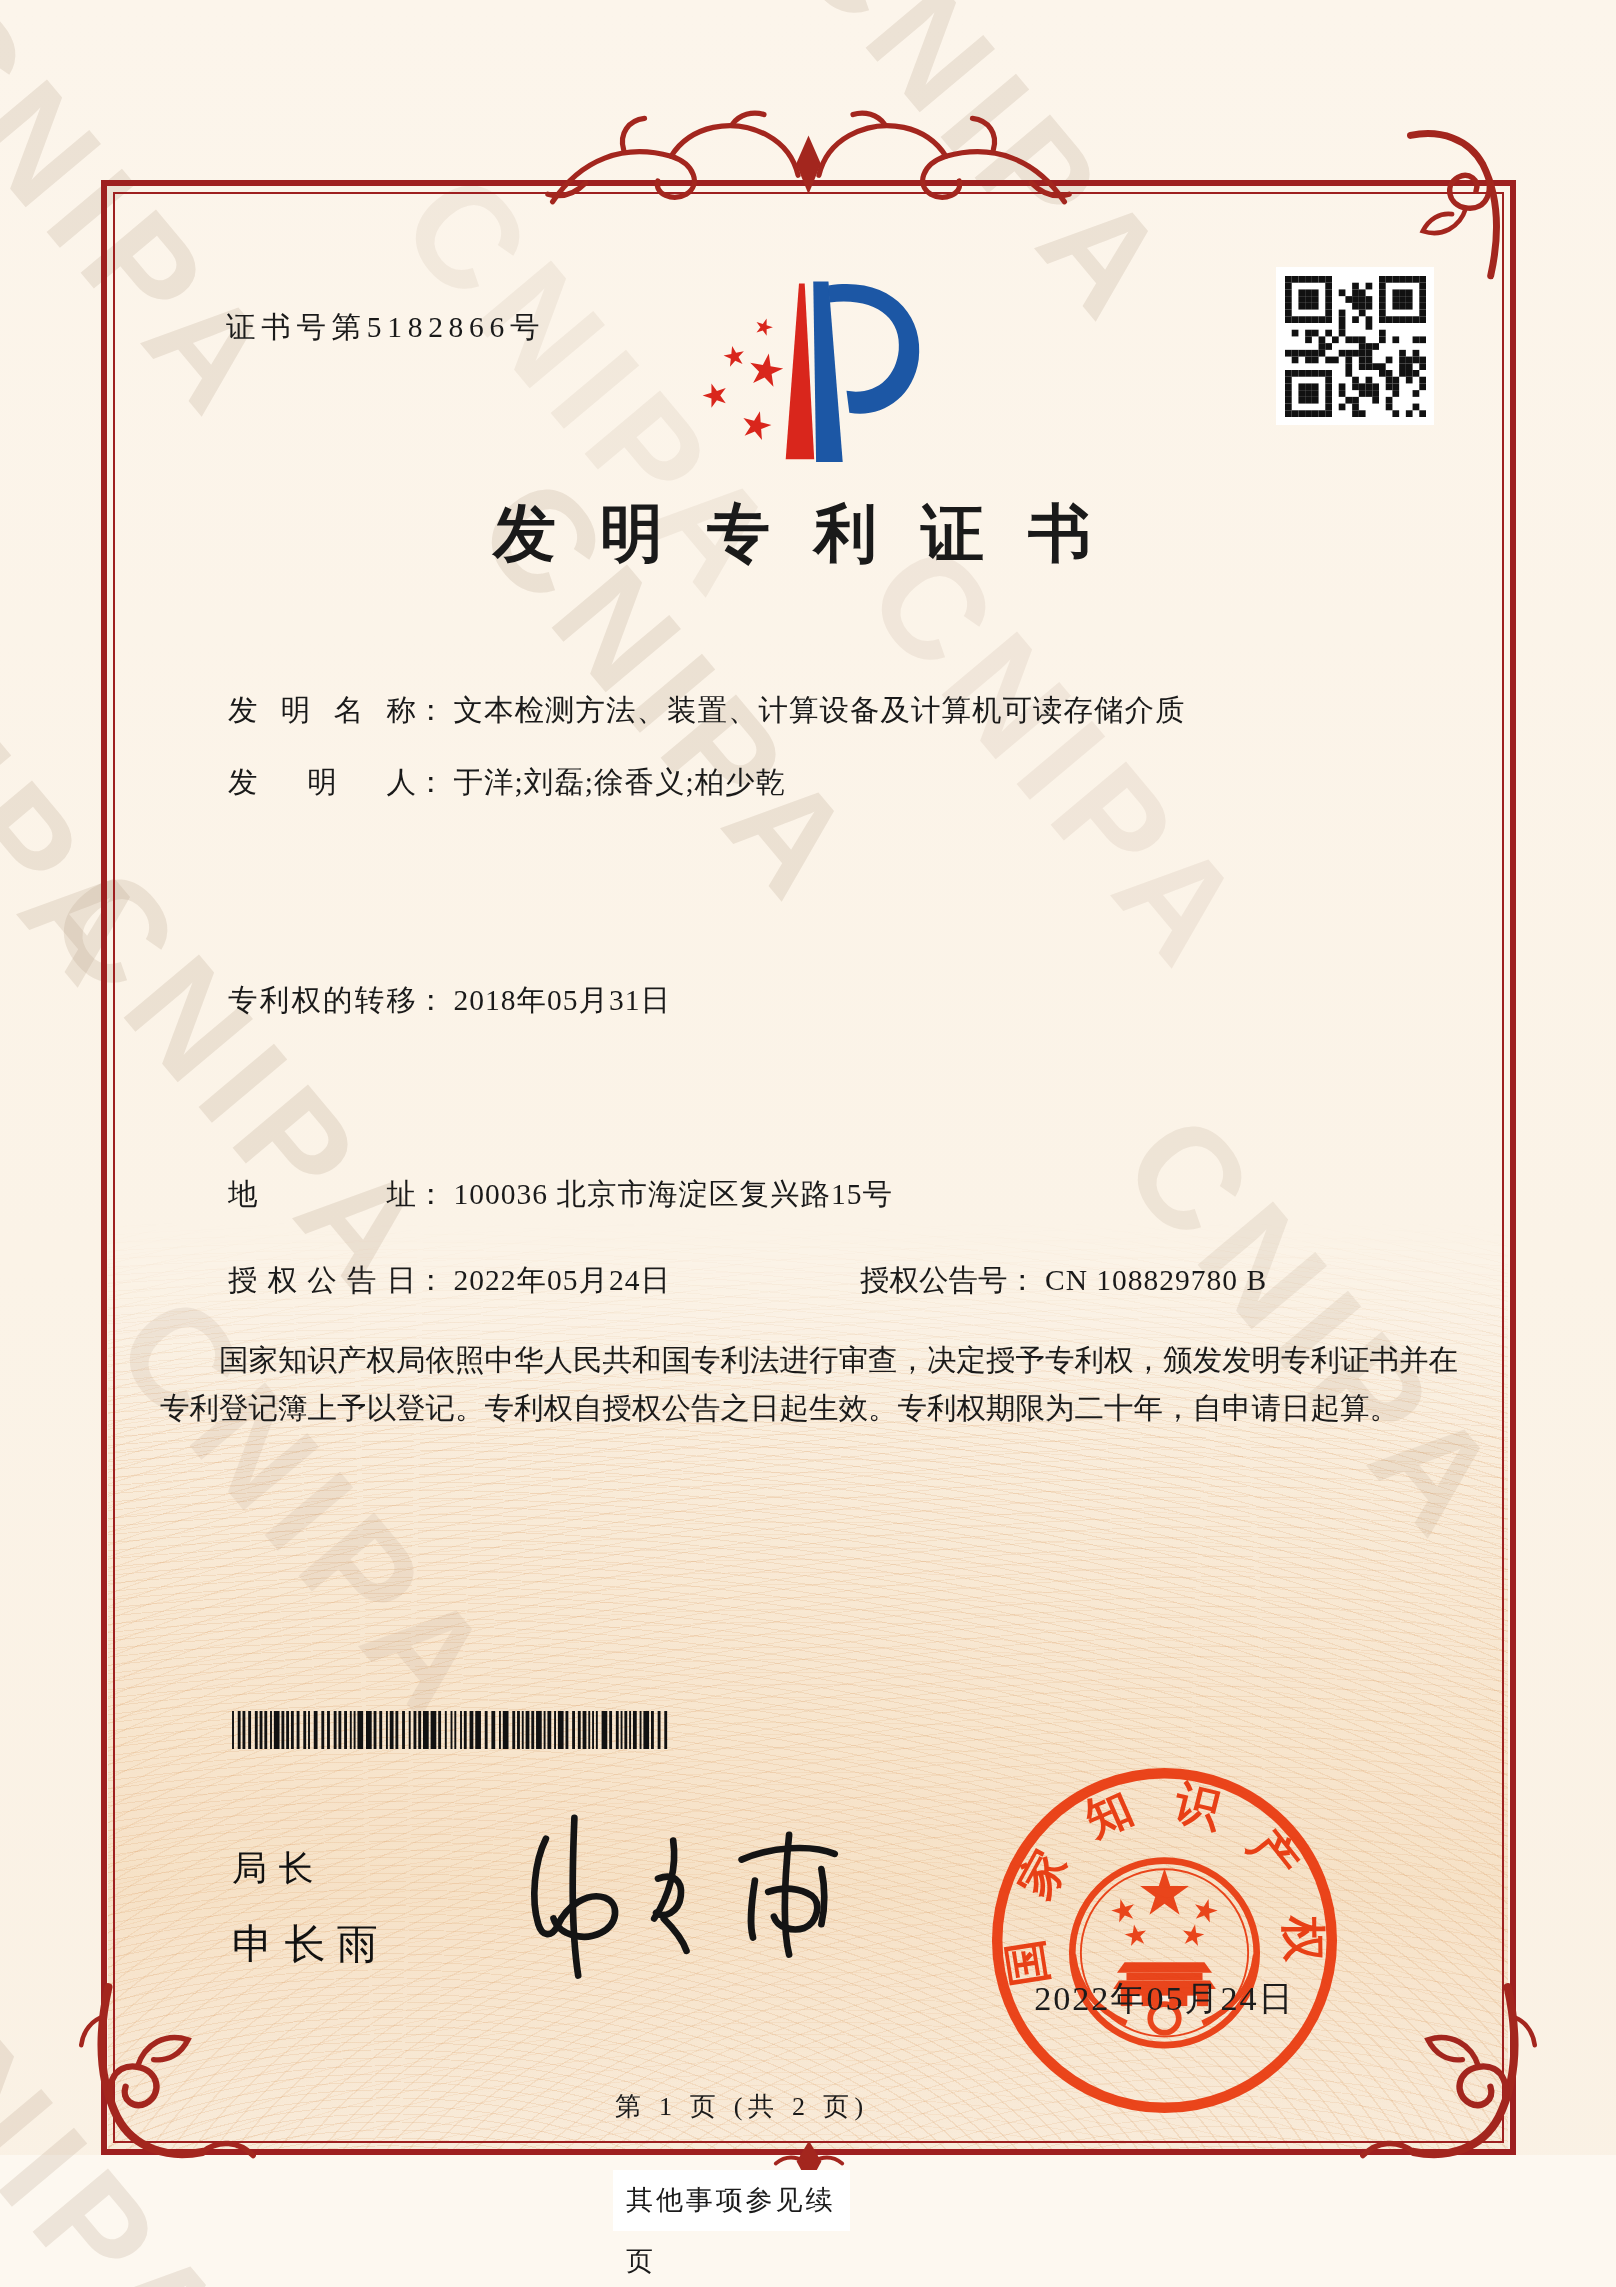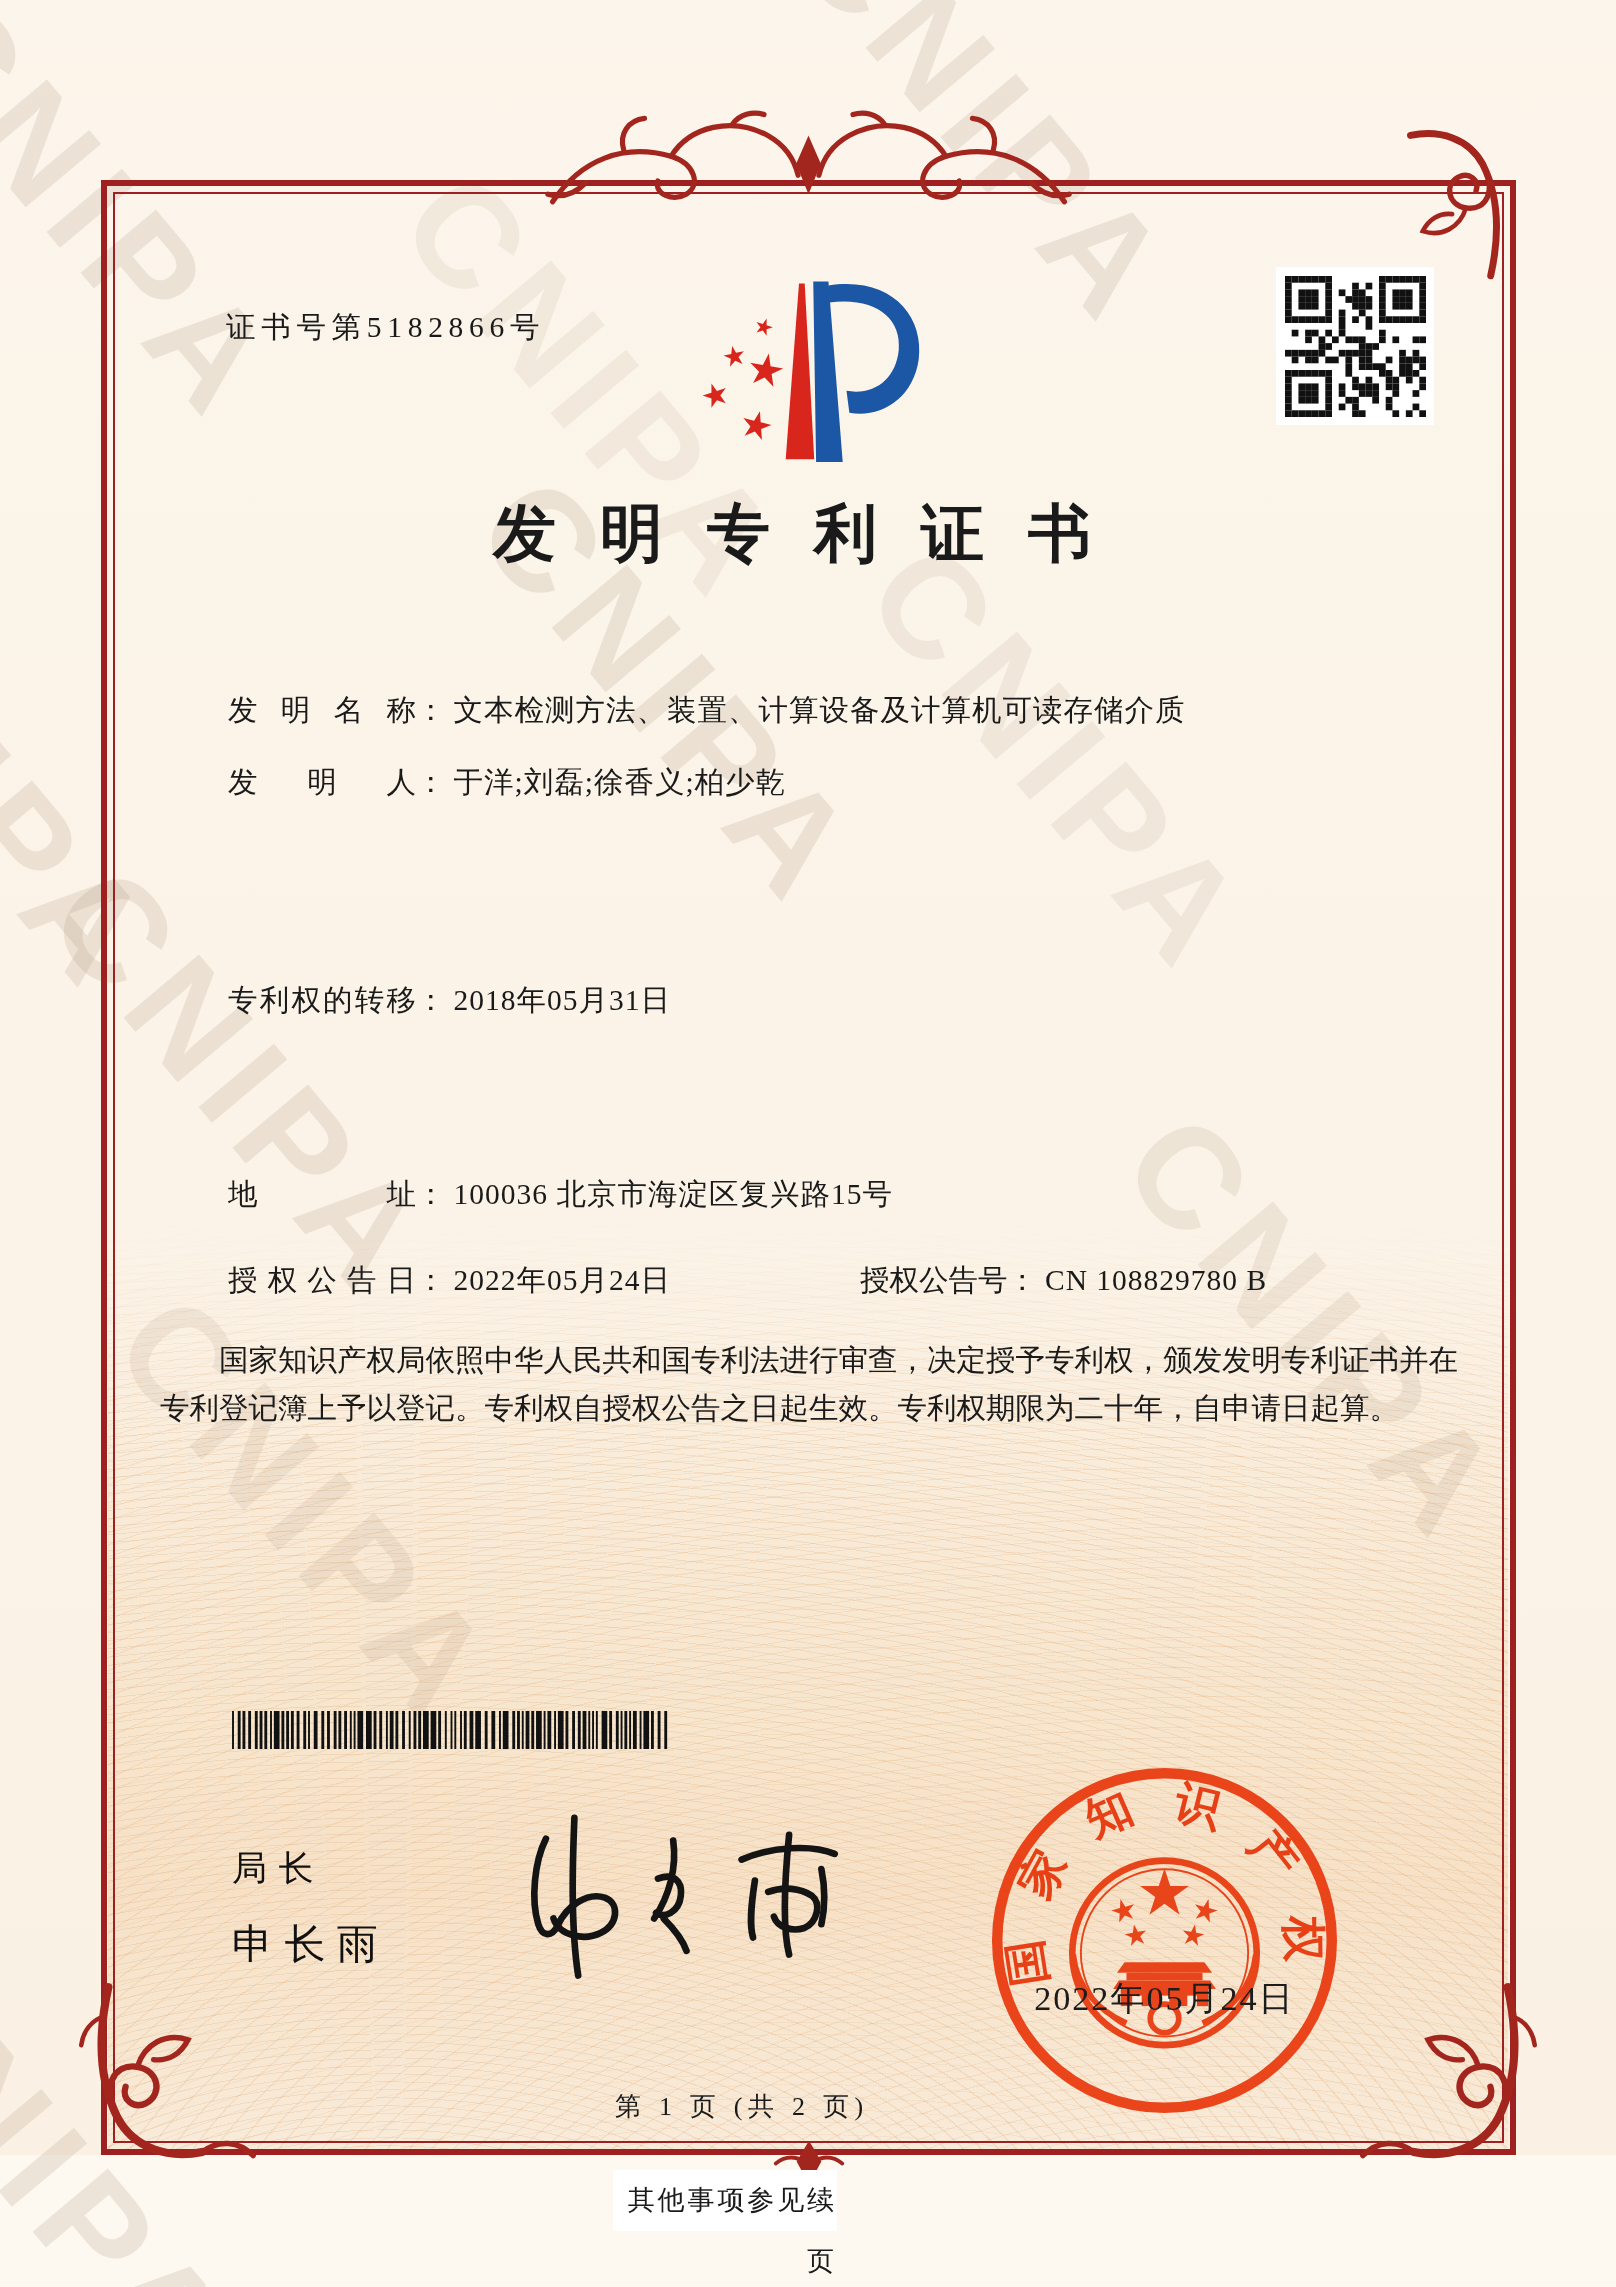--- a/index.html
+++ b/index.html
@@ -57,21 +57,21 @@
     position:absolute; left:160px; top:1336px; width:1298px; z-index:5;
     font-size:29.5px; line-height:48px; text-align:justify;
   }
   .body-text p{margin:0; text-indent:59px;}
   .barcode{position:absolute; left:232px; top:1711px; z-index:5;}
   .signer-title{position:absolute; left:232px; top:1845px; z-index:5; font-family:"Liberation Sans",sans-serif; font-size:35px; font-weight:500; letter-spacing:11.4px; color:#111;}
   .signer-name{position:absolute; left:232px; top:1917px; z-index:5; font-family:"Liberation Sans",sans-serif; font-size:41px; font-weight:500; letter-spacing:11.4px; color:#111;}
   .signature{position:absolute; left:487px; top:1812px; z-index:5;}
   .seal{position:absolute; left:982px; top:1758px; z-index:6;}
   .page-num{position:absolute; left:0; top:2089px; width:1484px; z-index:5; text-align:center; font-size:26px; letter-spacing:5.7px;font-family:Liberation Serif, serif;}
-  .cont-box{position:absolute; left:613px; top:2170px; width:224px; height:61px; background:#ffffff; z-index:5; text-align:right; line-height:61px; font-size:27px; letter-spacing:2.9px;}
+  .cont-box{position:absolute; left:613px; top:2170px; width:224px; height:61px; background:#ffffff; z-index:5; text-align:left; line-height:61px; font-size:27px; letter-spacing:2.9px;padding-left:13px;}
 </style>
 </head>
 <body>
 
 <div class="page">
 
   <div class="waves"></div>
   <div class="bottom-strip"></div>
 
   <div class="wm wm1">CNIPA</div>

